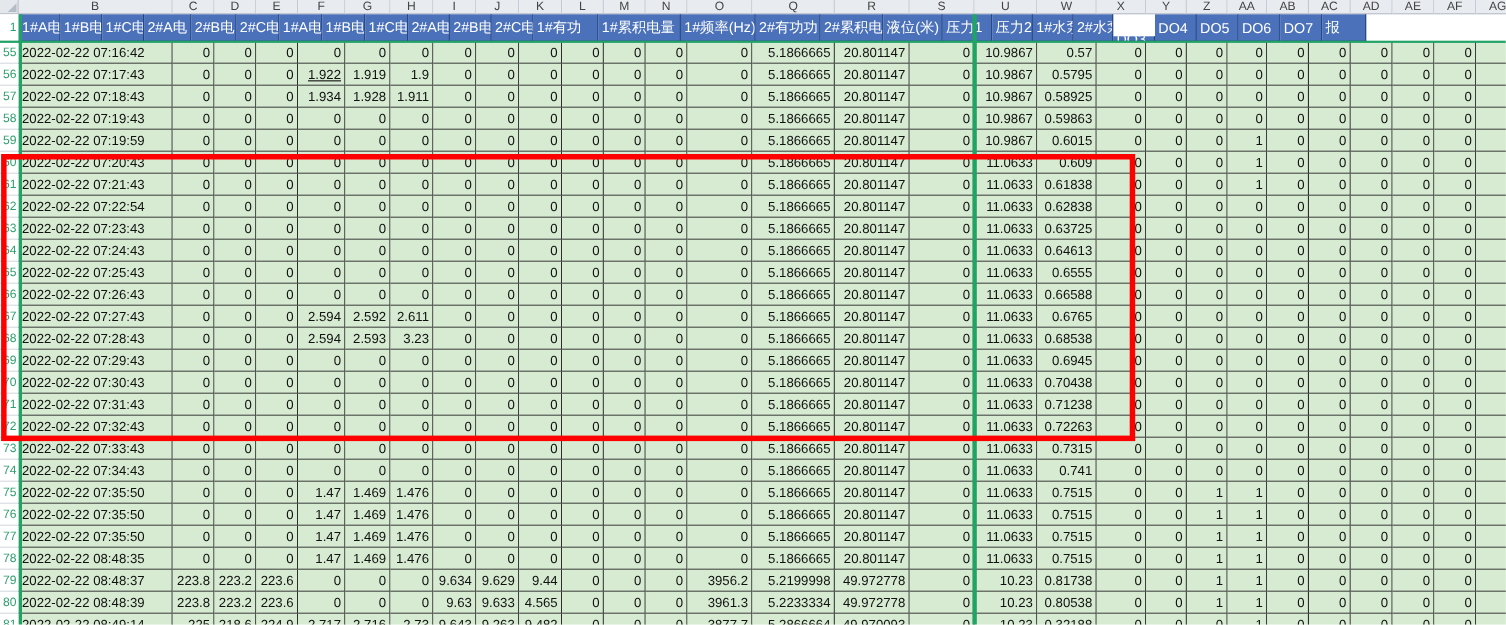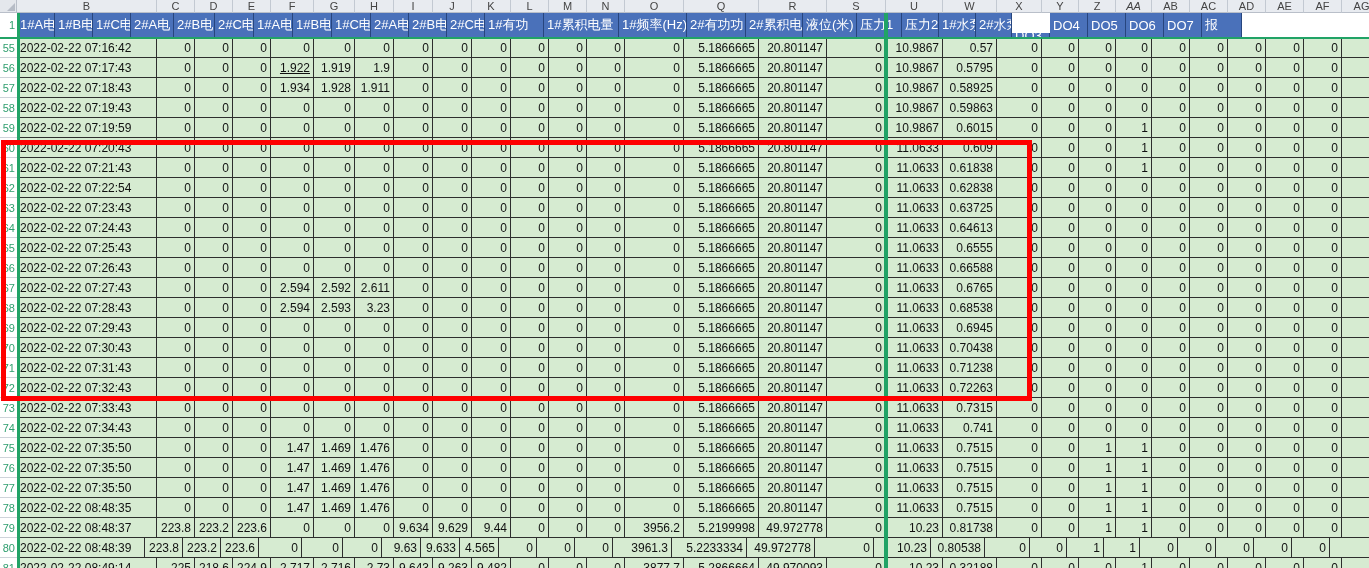--- a/index.html
+++ b/index.html
@@ -54,21 +54,21 @@
       <div class="lcell" style="width: 38px;">N</div>
       <div class="lcell" style="width: 59px;">O</div>
       <div class="lcell" style="width: 75px;">Q</div>
       <div class="lcell" style="width: 68px;">R</div>
       <div class="lcell" style="width: 59px;">S</div>
       <div class="lcell" style="width: 57px;">U</div>
       <div class="lcell" style="width: 54px;">W</div>
       <div class="lcell" style="width: 45px;">X</div>
       <div class="lcell" style="width: 37px;">Y</div>
       <div class="lcell" style="width: 37px;">Z</div>
-      <div class="lcell" style="width: 36px; font-style: italic;">AA</div>
+      <div class="lcell" style="width: 36px;">AA</div>
       <div class="lcell" style="width: 38px;">AB</div>
       <div class="lcell" style="width: 38px;">AC</div>
       <div class="lcell" style="width: 38px;">AD</div>
       <div class="lcell" style="width: 38px;">AE</div>
       <div class="lcell" style="width: 38px;">AF</div>
       <div class="lcell" style="width: 40px;">AG</div>
     </div>
   <div class="grid" id="grid">
       <div class="row hdr">
         <div class="rnum">1</div>
@@ -896,21 +896,21 @@
         <div class="dcell num" style="width: 36px;">1</div>
         <div class="dcell num" style="width: 38px;">0</div>
         <div class="dcell num" style="width: 38px;">0</div>
         <div class="dcell num" style="width: 38px;">0</div>
         <div class="dcell num" style="width: 38px;">0</div>
         <div class="dcell num" style="width: 38px;">0</div>
         <div class="dcell num" style="width: 40px;"></div>
       </div>
       <div class="row">
         <div class="rnum">80</div>
-        <div class="dcell txt" style="width: 128px;">2022-02-22 08:48:39</div>
+        <div class="dcell txt" style="width: 140px;">2022-02-22 08:48:39</div>
         <div class="dcell num" style="width: 38px;">223.8</div>
         <div class="dcell num" style="width: 38px;">223.2</div>
         <div class="dcell num" style="width: 38px;">223.6</div>
         <div class="dcell num" style="width: 43px;">0</div>
         <div class="dcell num" style="width: 41px;">0</div>
         <div class="dcell num" style="width: 39px;">0</div>
         <div class="dcell num" style="width: 39px;">9.63</div>
         <div class="dcell num" style="width: 39px;">9.633</div>
         <div class="dcell num" style="width: 39px;">4.565</div>
         <div class="dcell num" style="width: 38px;">0</div>

